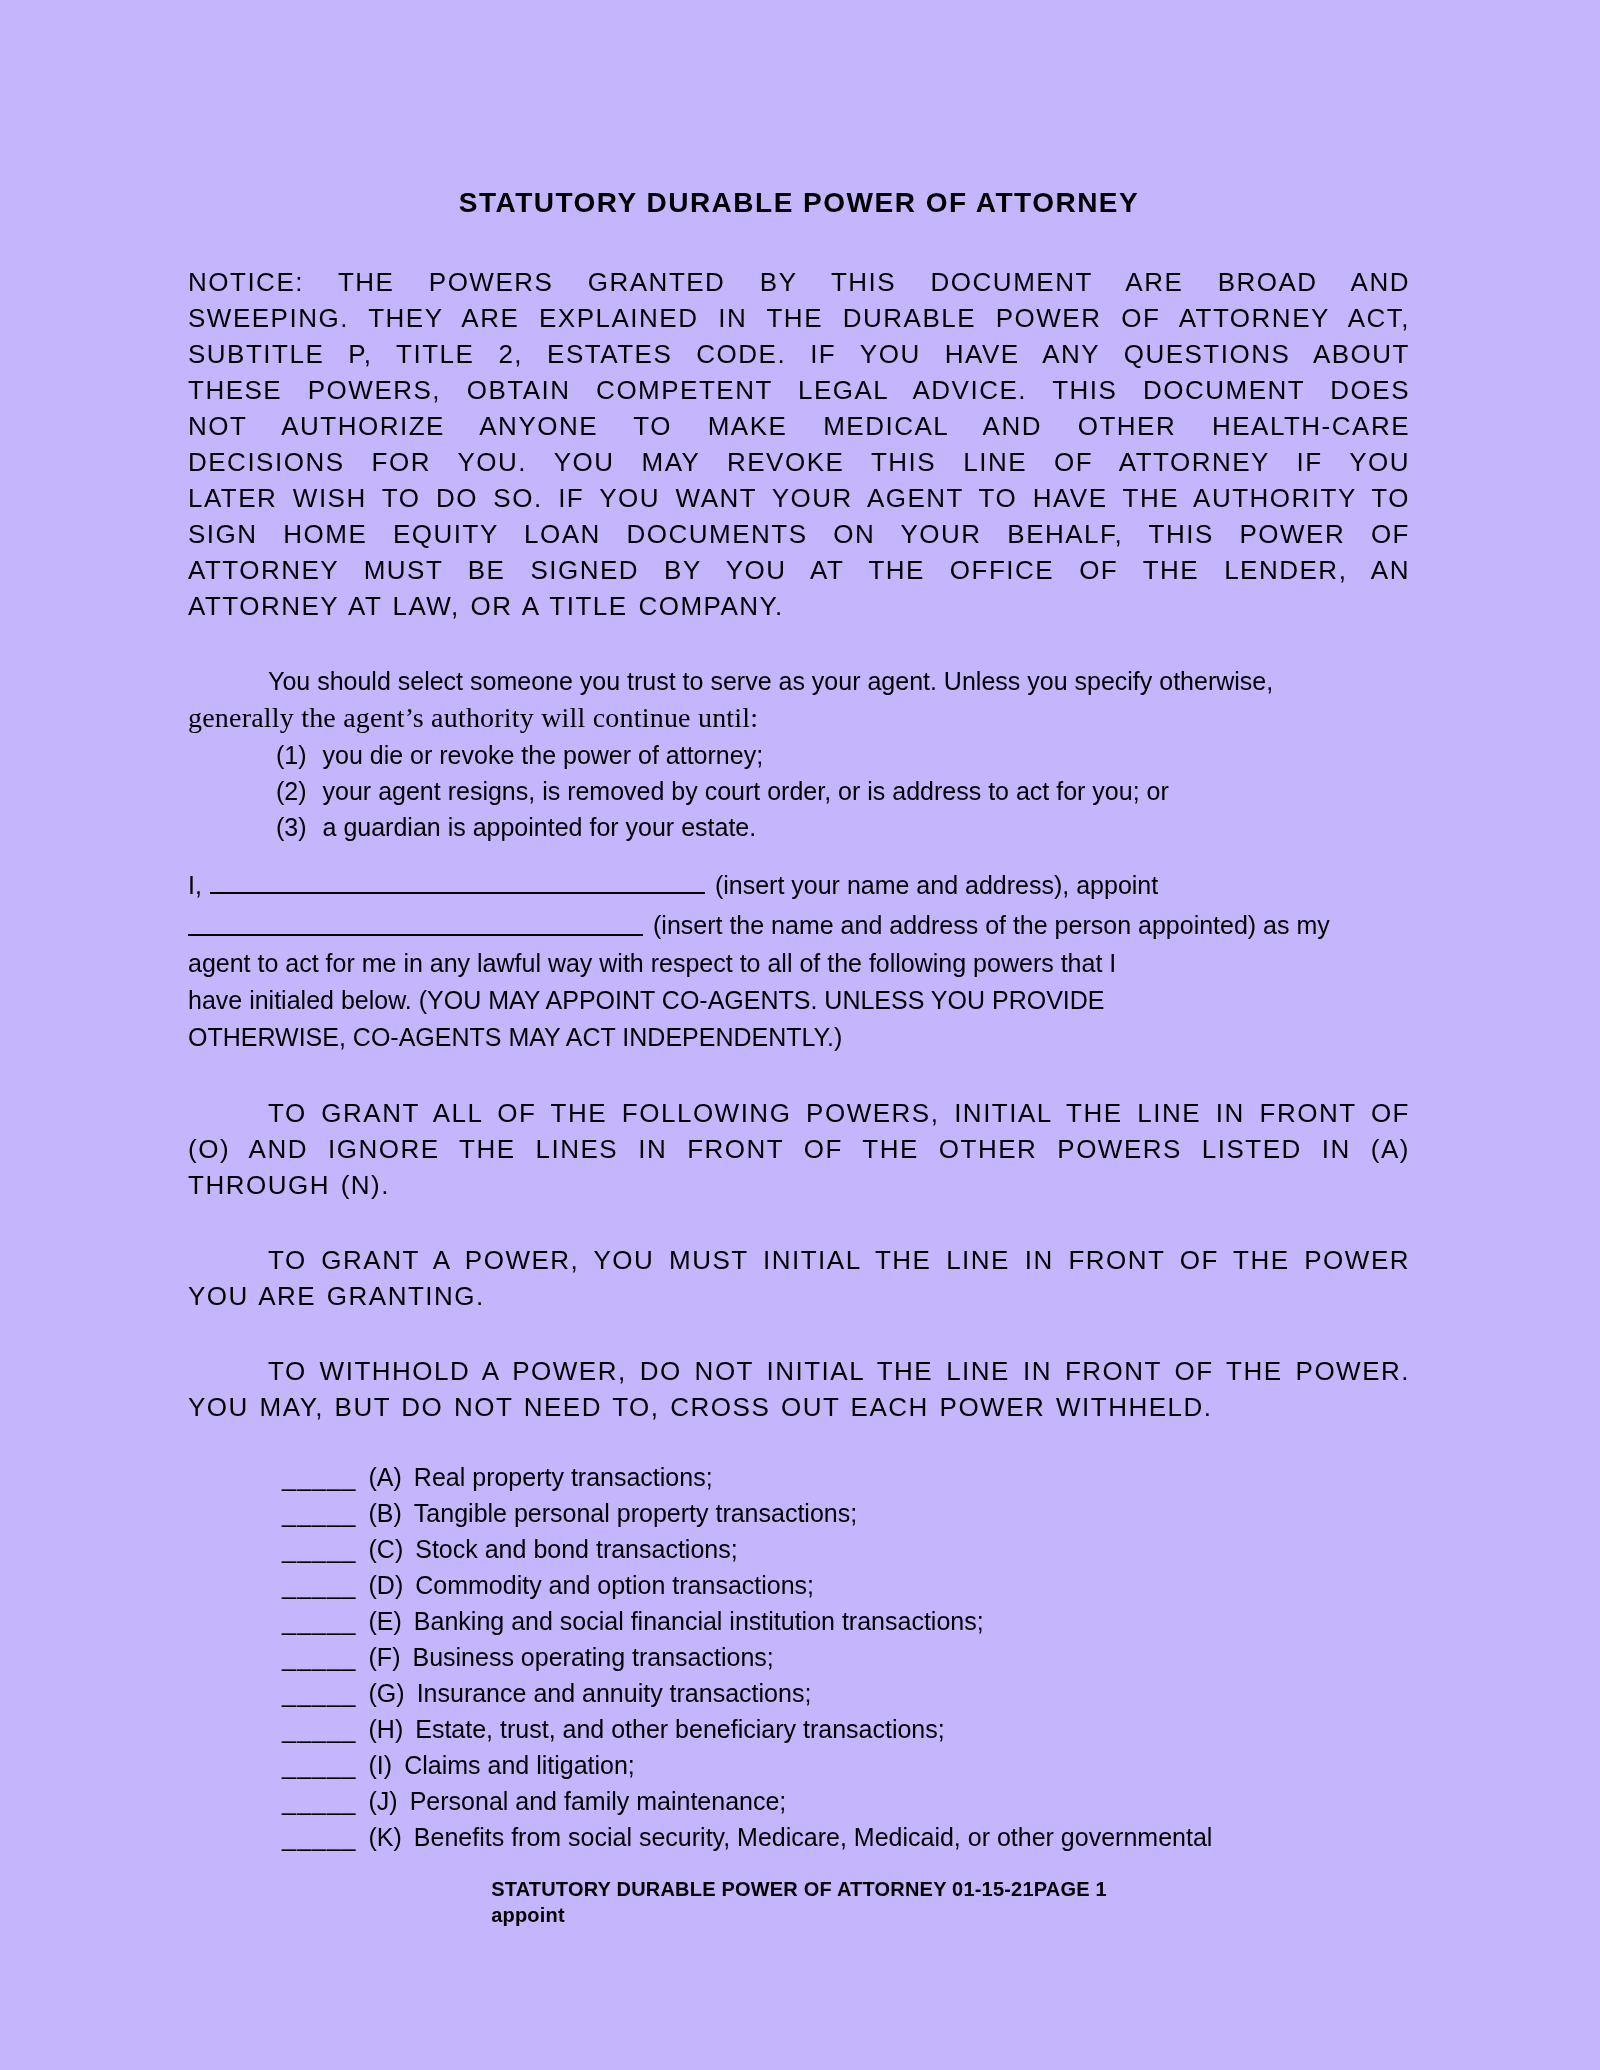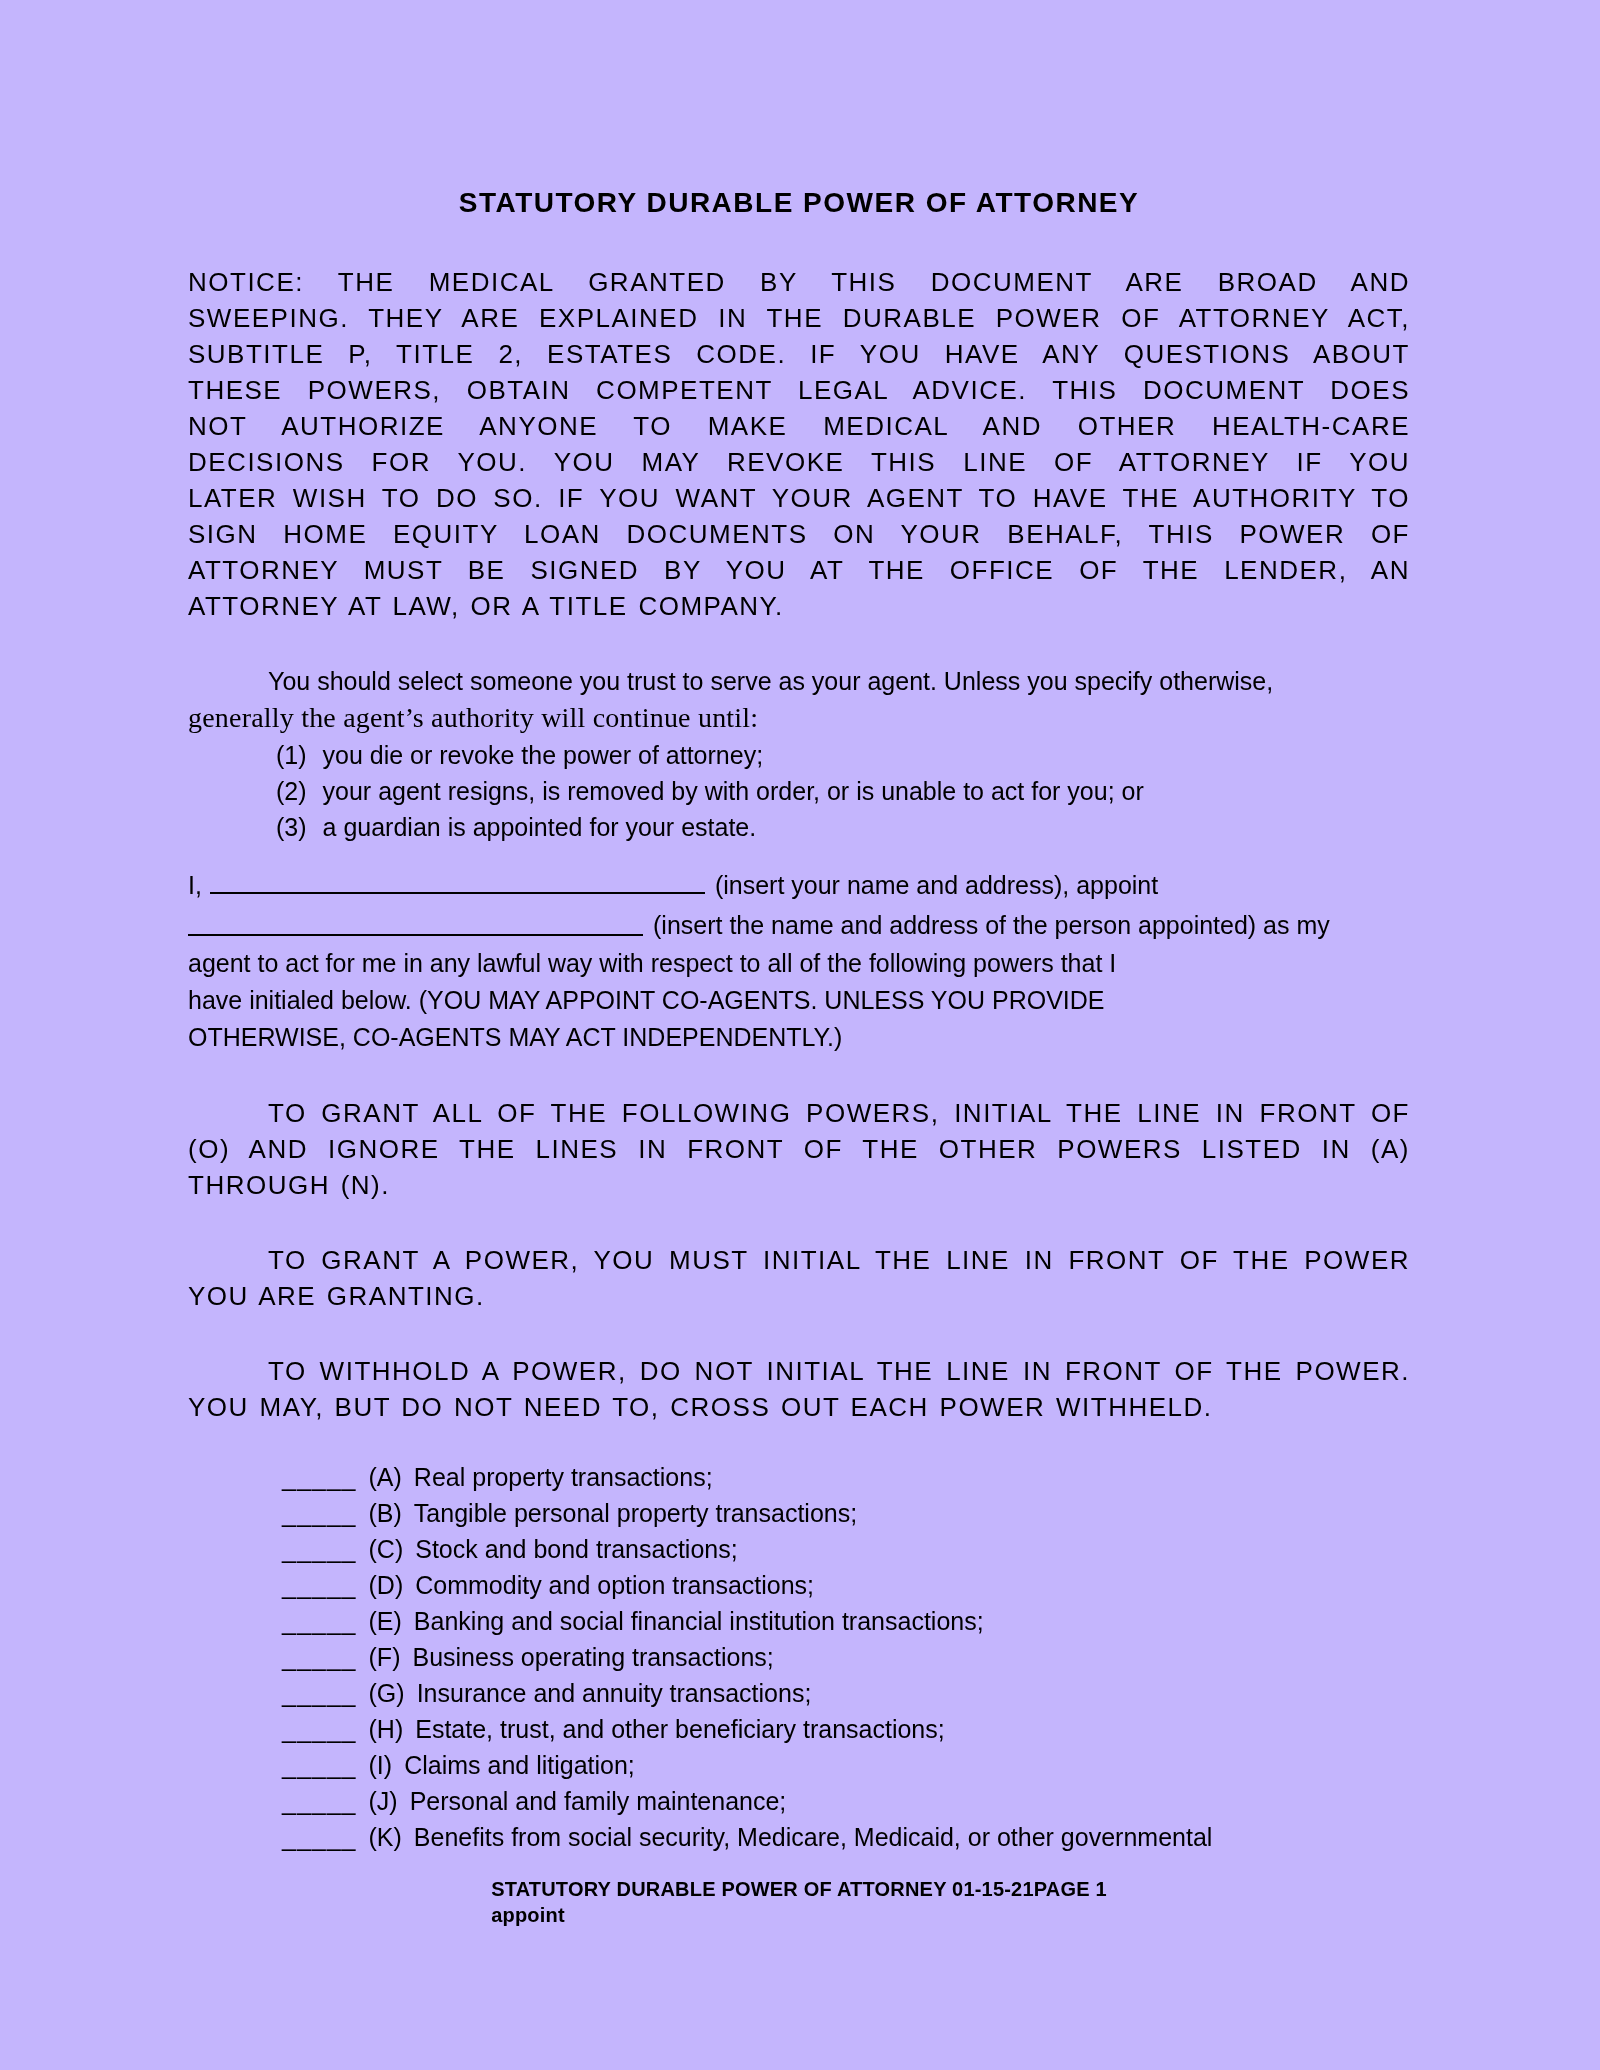--- a/index.html
+++ b/index.html
@@ -77,21 +77,21 @@
   }
 </style>
 </head>
 <body>
 
 <div class="page">
 
   <div class="title">STATUTORY DURABLE POWER OF ATTORNEY</div>
 
   <div class="notice">
-    <div class="caps line-just">NOTICE:  THE MEDICAL GRANTED BY THIS DOCUMENT ARE BROAD AND</div>
+    <div class="caps line-just">NOTICE:  THE POWERS GRANTED BY THIS DOCUMENT ARE BROAD AND</div>
     <div class="caps line-just">SWEEPING. THEY ARE EXPLAINED IN THE DURABLE POWER OF ATTORNEY ACT,</div>
     <div class="caps line-just">SUBTITLE P, TITLE 2, ESTATES CODE.  IF YOU HAVE ANY QUESTIONS ABOUT</div>
     <div class="caps line-just">THESE POWERS, OBTAIN COMPETENT LEGAL ADVICE.  THIS DOCUMENT DOES</div>
     <div class="caps line-just">NOT AUTHORIZE ANYONE TO MAKE MEDICAL AND OTHER HEALTH-CARE</div>
     <div class="caps line-just">DECISIONS FOR YOU.  YOU MAY REVOKE THIS LINE OF ATTORNEY IF YOU</div>
     <div class="caps line-just">LATER WISH TO DO SO. IF YOU WANT YOUR AGENT TO HAVE THE AUTHORITY TO</div>
     <div class="caps line-just">SIGN HOME EQUITY LOAN DOCUMENTS ON YOUR BEHALF, THIS POWER OF</div>
     <div class="caps line-just">ATTORNEY MUST BE SIGNED BY YOU AT THE OFFICE OF THE LENDER, AN</div>
     <div class="caps">ATTORNEY AT LAW, OR A TITLE COMPANY.</div>
   </div>
@@ -99,21 +99,21 @@
   <div class="intro">
     <div class="mixed indent">You should select someone you trust to serve as your agent.  Unless you specify otherwise,</div>
     <div class="serif-line">generally the agent’s authority will continue until:</div>
   </div>
 
   <div class="until">
     <div class="mixed until-row">
       <span class="num">(1)</span><span>you die or revoke the power of attorney;</span>
     </div>
     <div class="mixed until-row">
-      <span class="num">(2)</span><span>your agent resigns, is removed by with order, or is unable to act for you; or</span>
+      <span class="num">(2)</span><span>your agent resigns, is removed by court order, or is address to act for you; or</span>
     </div>
     <div class="mixed until-row">
       <span class="num">(3)</span><span>a guardian is appointed for your estate.</span>
     </div>
   </div>
 
   <div class="appoint">
     <div class="mixed appoint-line with-blank">
       <span>I,</span><span class="blank blank-principal"></span><span>(insert your name and address), appoint</span>
     </div>

